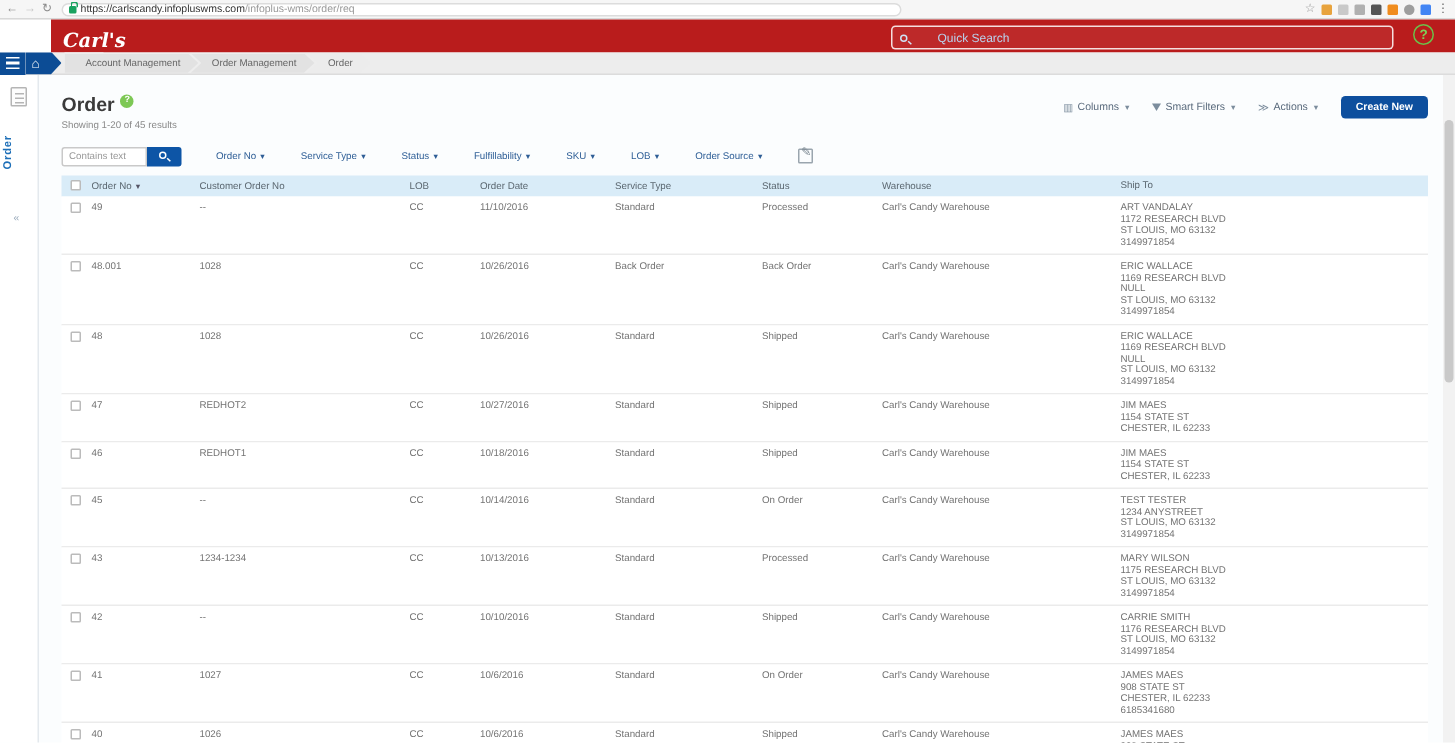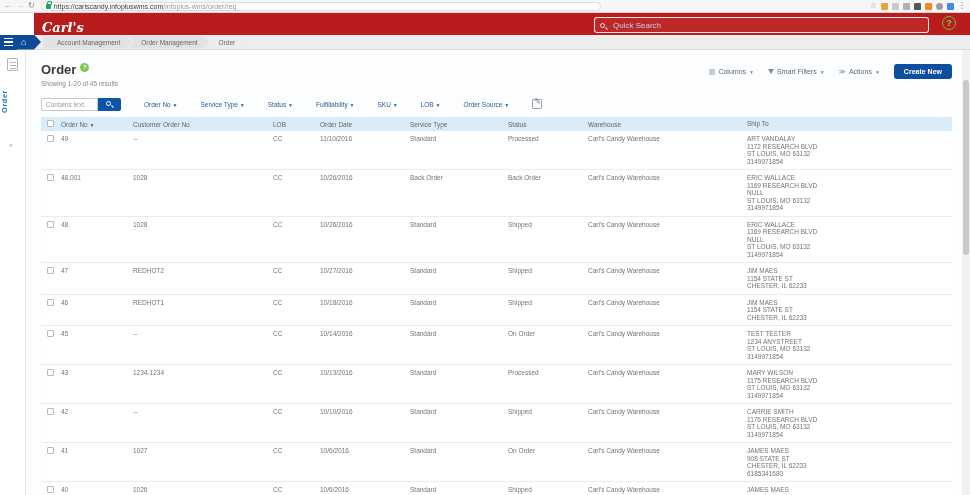--- a/index.html
+++ b/index.html
@@ -29,21 +29,21 @@
   
   .app-header { position:absolute; left:0; top:13px; width:970px; height:22px;
                 background:#b91c1c; display:flex; align-items:flex-end;margin-left:34px; }
   .logo { color:#fff; font-family:"DejaVu Serif", serif; font-style:italic;
           font-weight:bold; font-size:13px; margin-left:8px; position:relative; }
   .logo:after { content:""; position:absolute; left:1px; bottom:-1px; width:26px;
                 height:1px; background:#fff; }
   .quick-search { position:absolute; left:560px; top:4px; width:335px; height:16px;
                   border:1px solid rgba(255,255,255,.85); border-radius:3px;
                   background:rgba(255,255,255,.06); display:flex; align-items:center;
-                  gap:8px; padding:4px 5px; }
+                  gap:20px; padding:4px 5px; }
   .qs-icon { width:5px; height:5px; border:1px solid #cfe2f5; border-radius:50%;
              position:relative; }
   .qs-icon:after { content:""; position:absolute; left:4px; top:4px; width:3px;
                    height:1px; background:#cfe2f5; transform:rotate(45deg); }
   .qs-text { color:#b9d3ee; font-size:8px; }
   .help-btn { position:absolute; left:908px; top:3px; width:14px; height:14px;
               border:1px solid #6cc04a; border-radius:50%; color:#7ed058;
               font-size:9px; font-weight:bold; text-align:center; line-height:13px; }
   .user-btn { position:absolute; left:935px; top:4px; width:13px; height:12px; }
   .user-btn .head { width:5px; height:5px; background:#fff; border-radius:50%;

